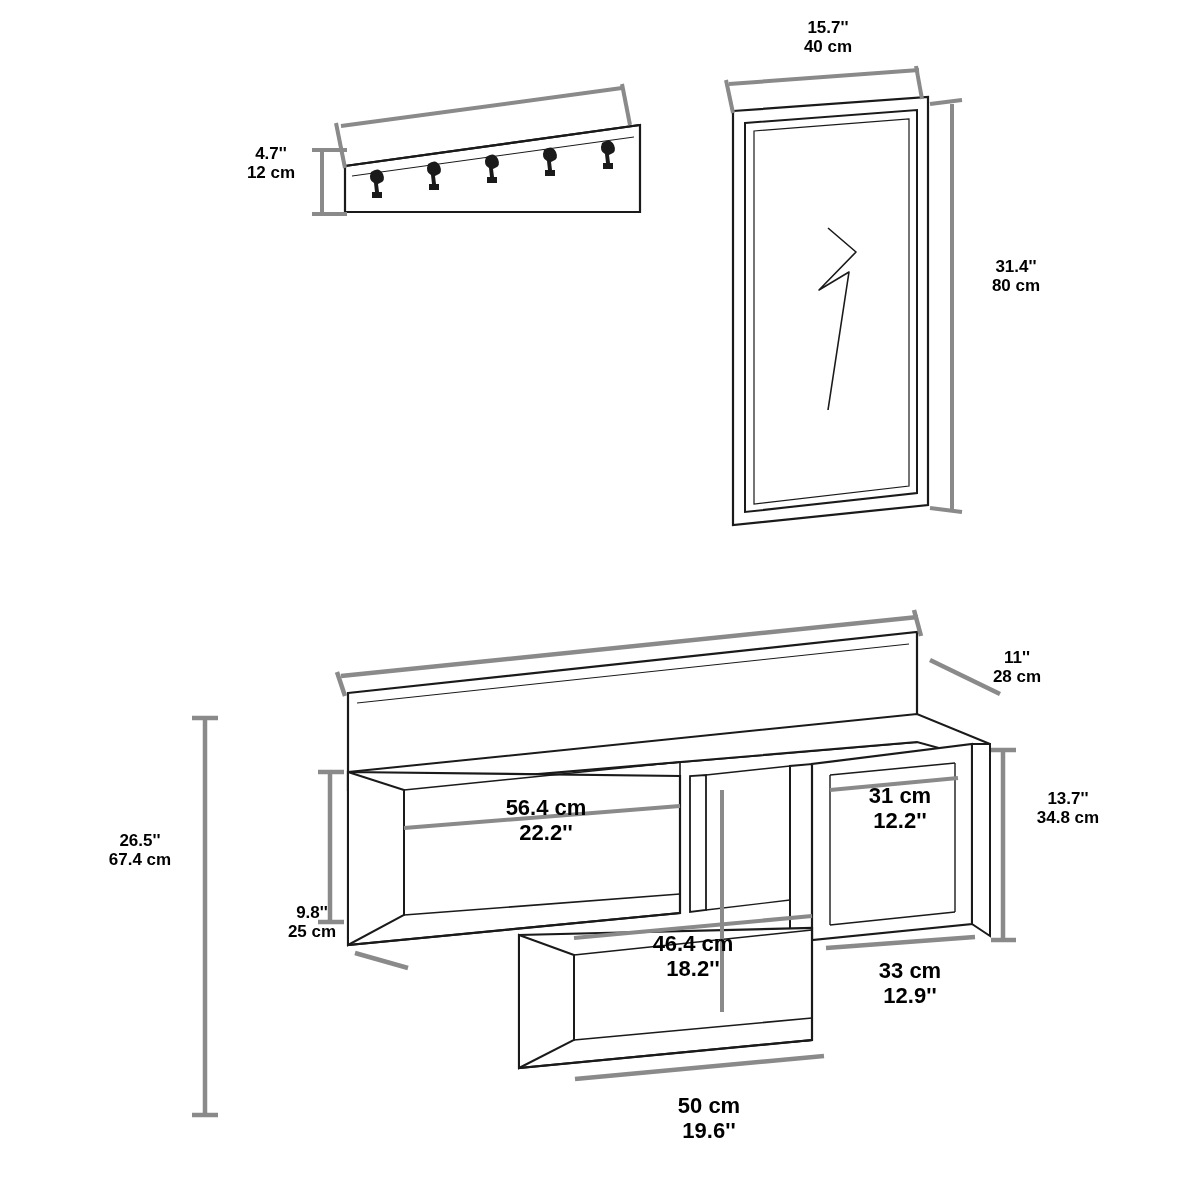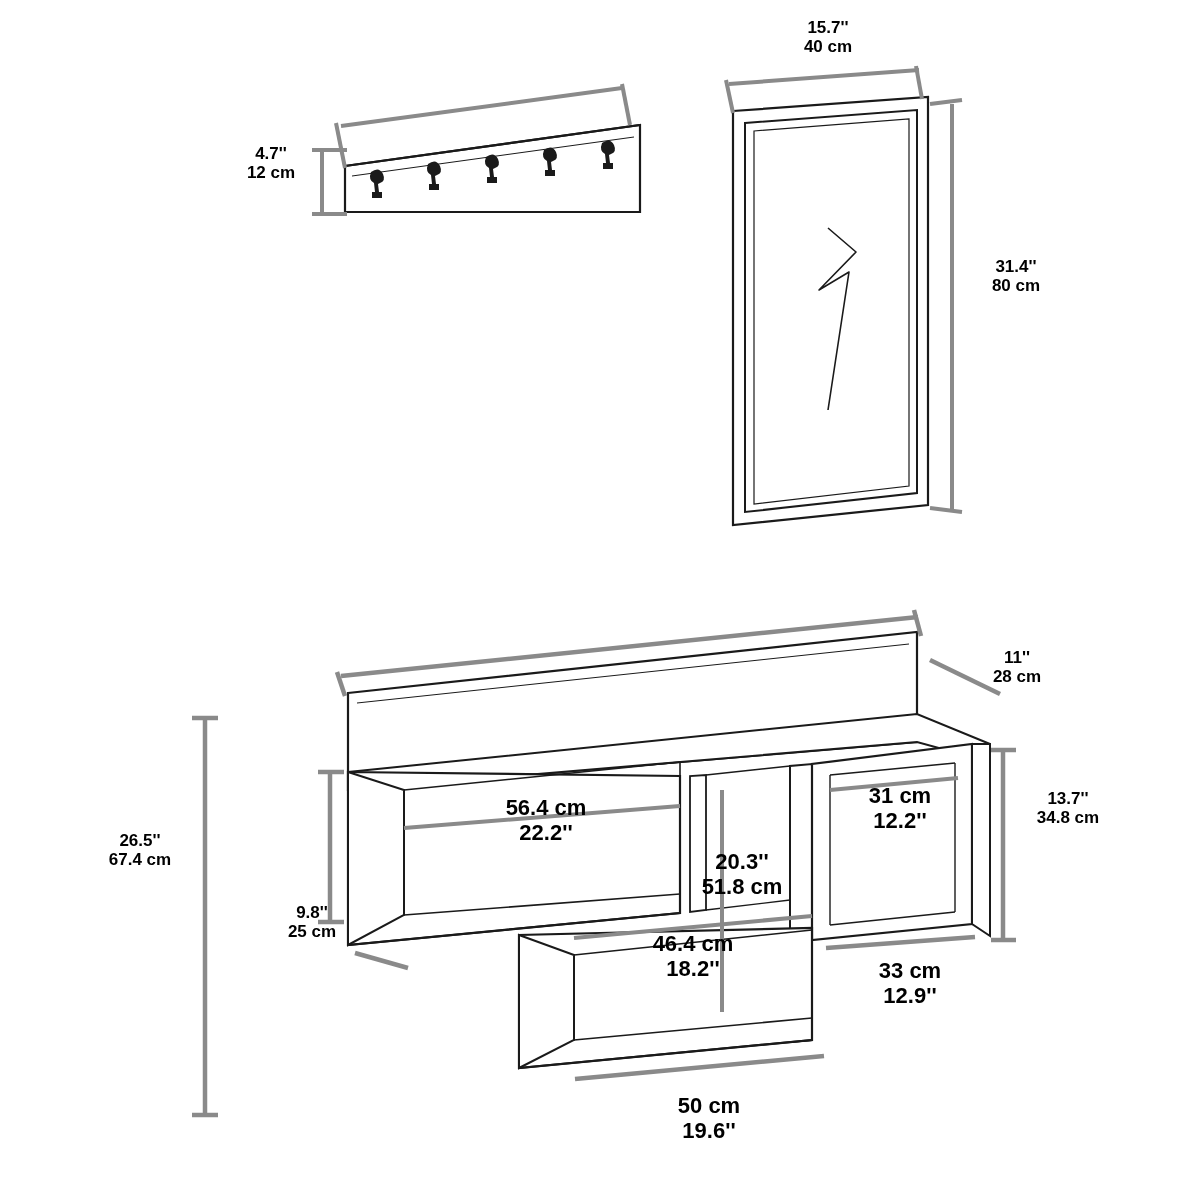--- a/index.html
+++ b/index.html
@@ -182,24 +182,20 @@
     <span class="l2">67.4 cm</span>
   </div>
   <div class="dim-label sz-lg" style="left:262px; top:903px; width:100px;">
     <span class="l1">9.8''</span>
     <span class="l2">25 cm</span>
   </div>
   <div class="dim-label sz-md" style="left:481px; top:796px; width:130px;">
     <span class="l1">56.4 cm</span>
     <span class="l2">22.2''</span>
   </div>
-  <div class="dim-label sz-md" style="left:682px; top:850px; width:120px;">
-    <span class="l1">20.3''</span>
-    <span class="l2">51.8 cm</span>
-  </div>
   <div class="dim-label sz-md" style="left:632px; top:932px; width:122px;">
     <span class="l1">46.4 cm</span>
     <span class="l2">18.2''</span>
   </div>
   <div class="dim-label sz-md" style="left:847px; top:784px; width:106px;">
     <span class="l1">31 cm</span>
     <span class="l2">12.2''</span>
   </div>
   <div class="dim-label sz-lg" style="left:1013px; top:789px; width:110px;">
     <span class="l1">13.7''</span>

